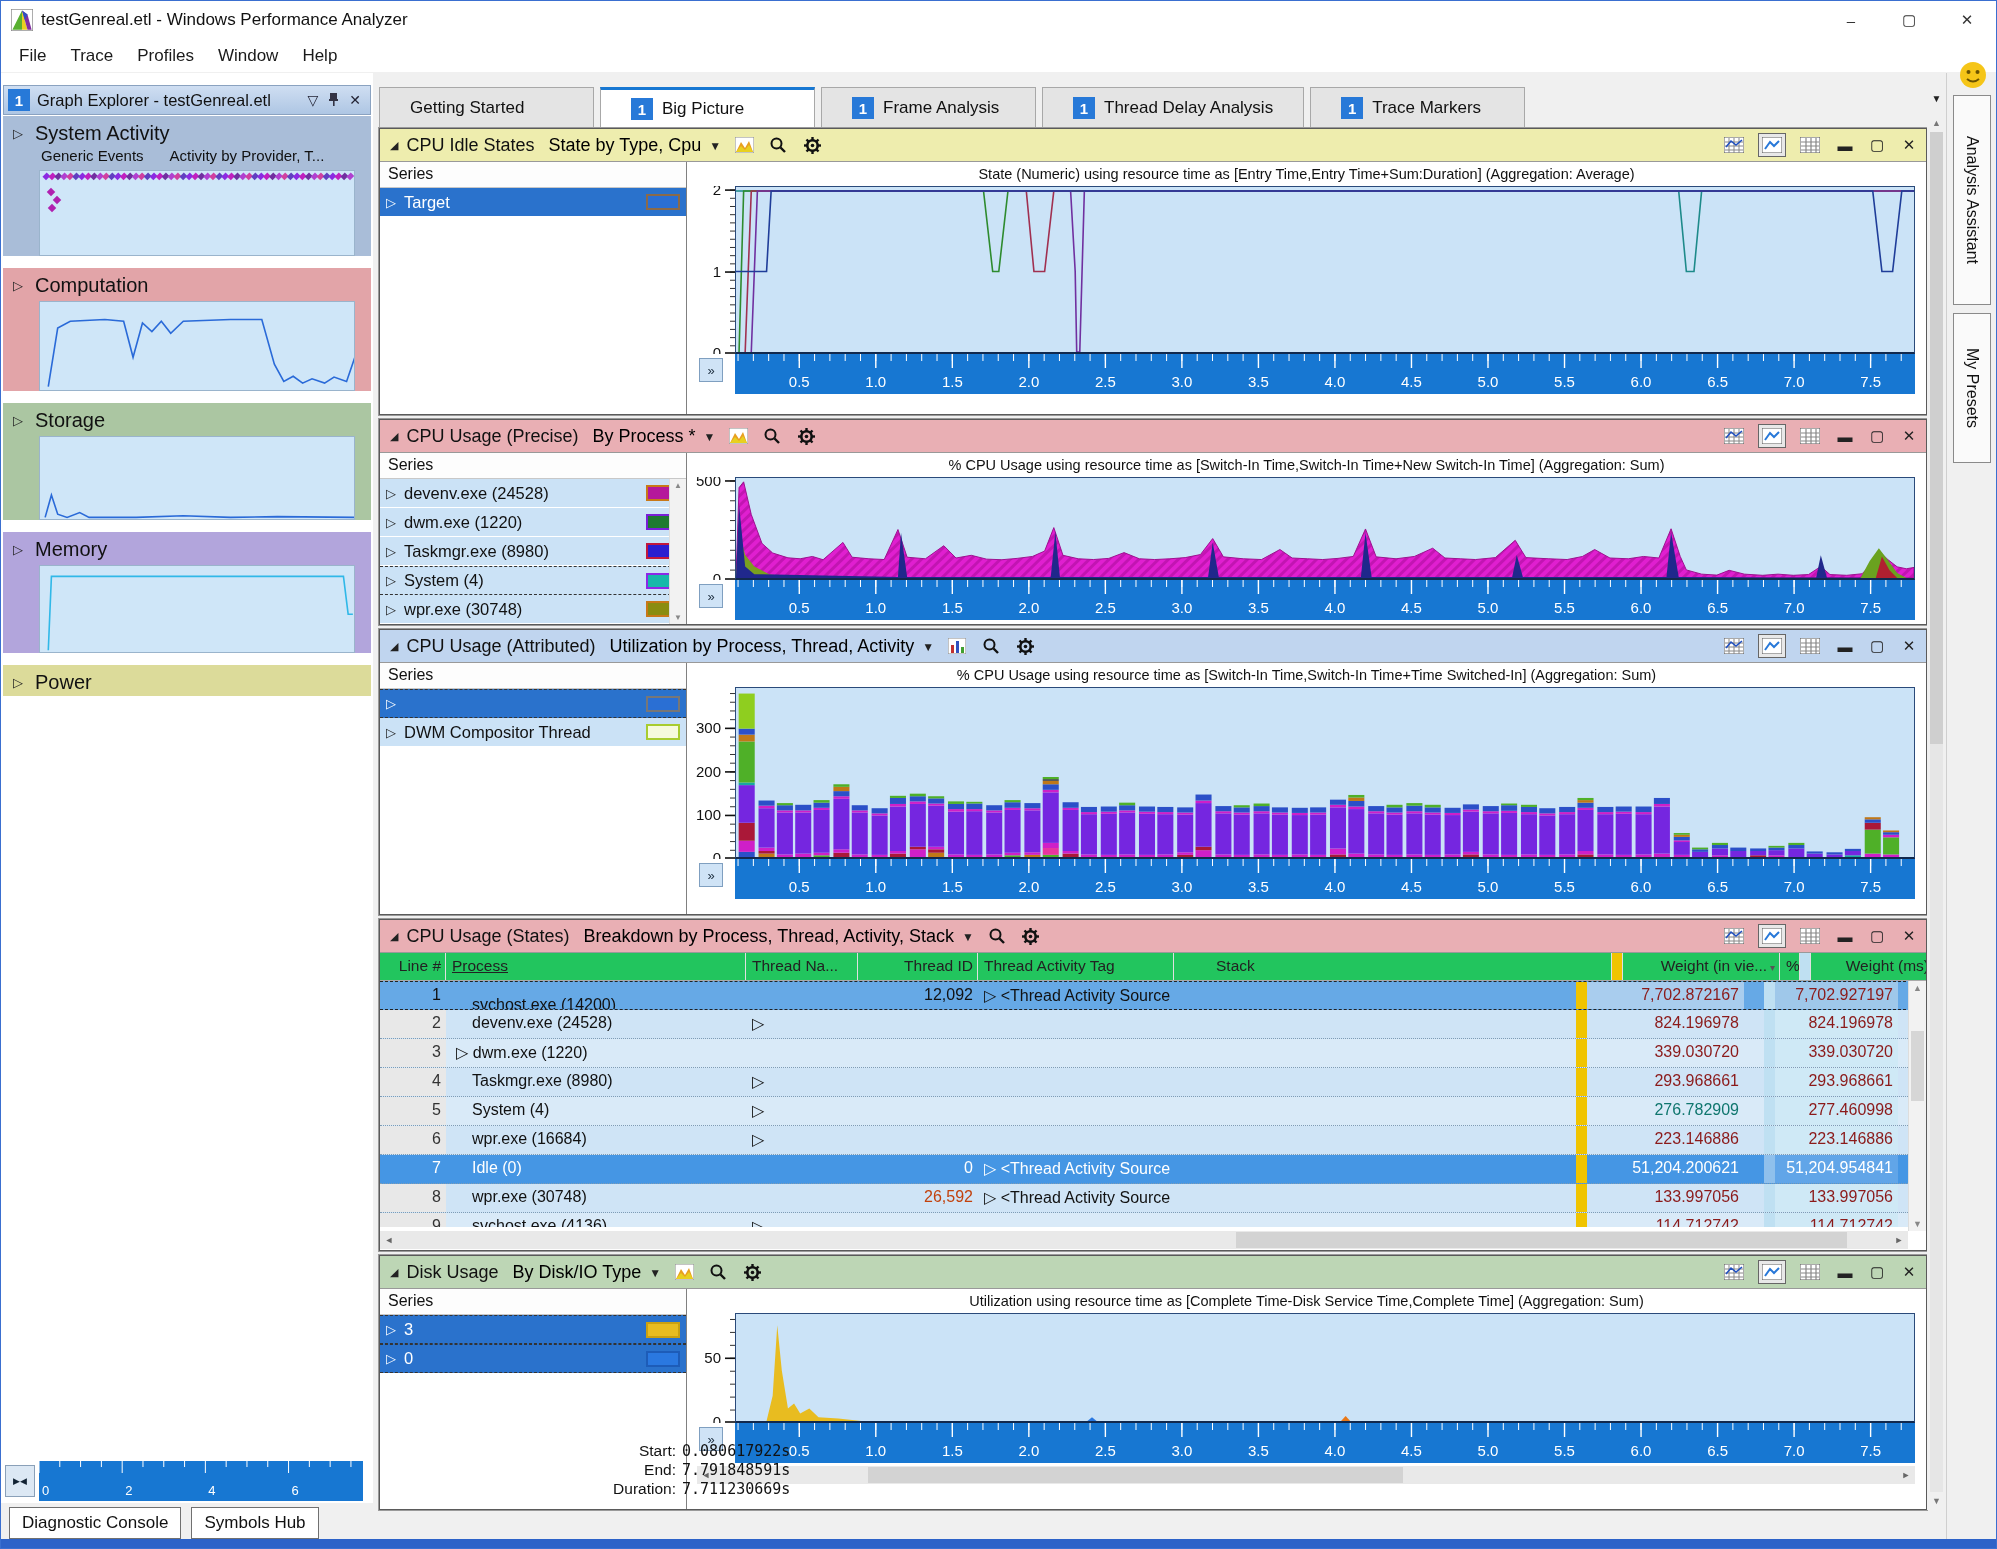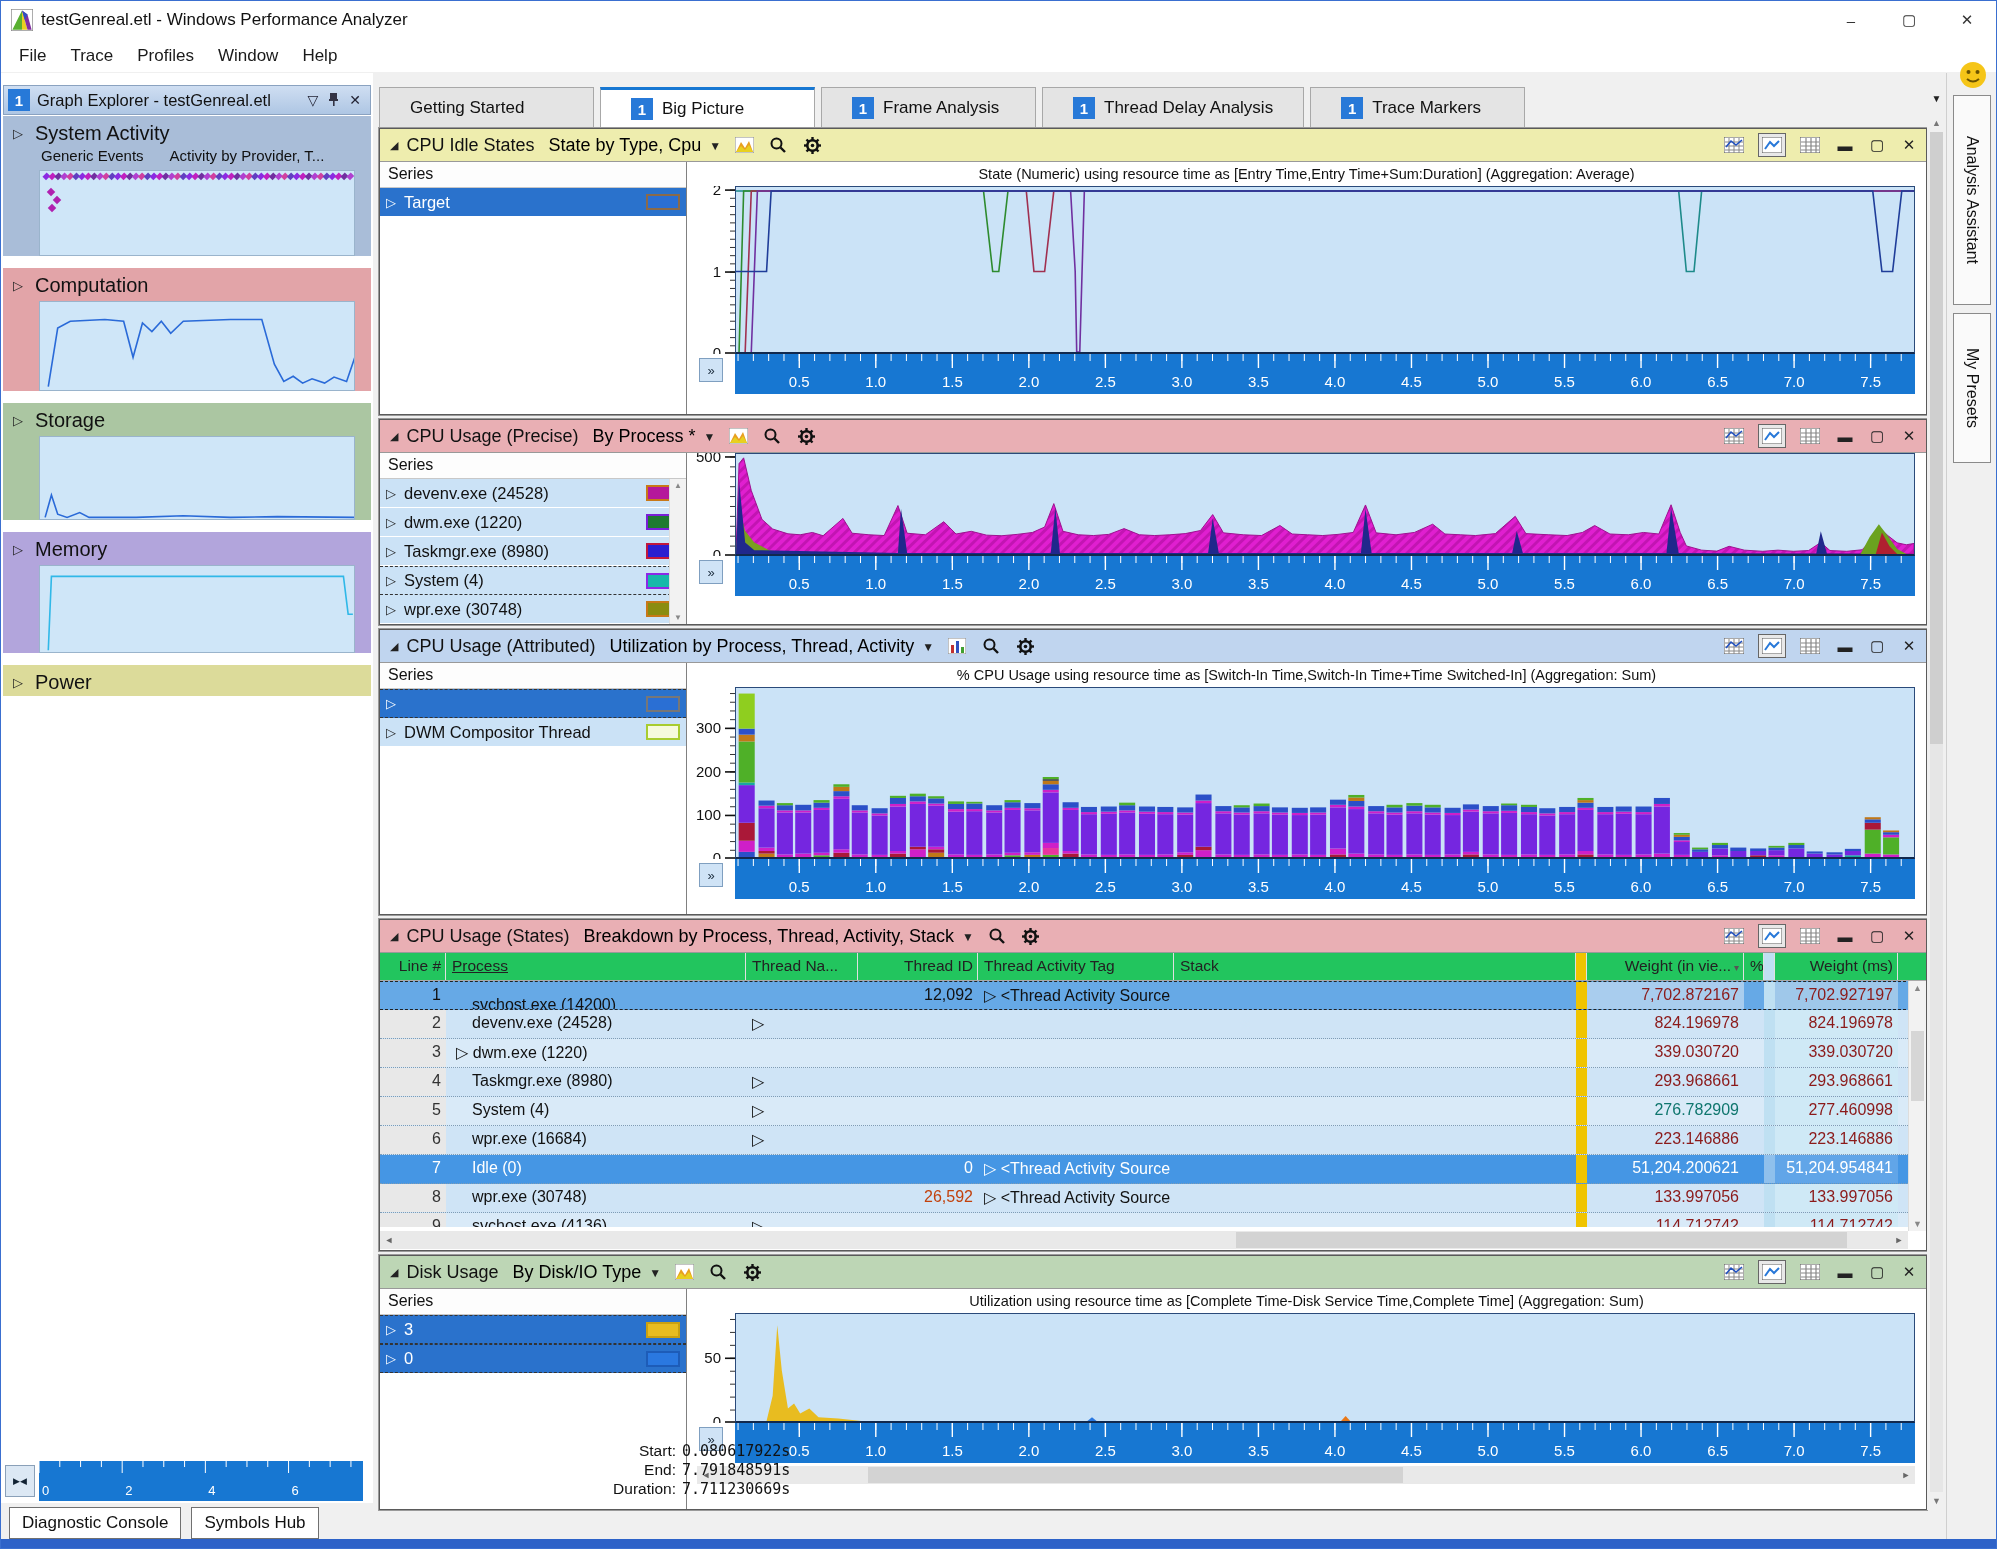--- a/index.html
+++ b/index.html
@@ -604,20 +604,21 @@
             <span class="gx-exp">▷</span>
             <span class="srow-label">wpr.exe (30748)</span>
             <span class="swatch" style="background: rgb(138, 140, 16); border: 2px solid rgb(200, 120, 24);"></span>
           </div>
           <div class="sscroll">
             <span>▲</span>
             <span>▼</span>
           </div>
         </div>
         <div class="chart-col">
+          <div class="ctitle">% CPU Usage using resource time as [Switch-In Time,Switch-In Time+New Switch-In Time] (Aggregation: Sum)</div>
           <div class="plotrow">
             <div class="ymargin" style="height: 103px;"><svg width="48" height="103" viewBox="0 0 48 103">
                 <line x1="43" y1="93.09615384615384" x2="48" y2="93.09615384615384" stroke="#333" stroke-width="1"></line>
                 <line x1="43" y1="83.1923076923077" x2="48" y2="83.1923076923077" stroke="#333" stroke-width="1"></line>
                 <line x1="43" y1="73.28846153846155" x2="48" y2="73.28846153846155" stroke="#333" stroke-width="1"></line>
                 <line x1="43" y1="63.38461538461538" x2="48" y2="63.38461538461538" stroke="#333" stroke-width="1"></line>
                 <line x1="43" y1="53.480769230769226" x2="48" y2="53.480769230769226" stroke="#333" stroke-width="1"></line>
                 <line x1="43" y1="43.57692307692308" x2="48" y2="43.57692307692308" stroke="#333" stroke-width="1"></line>
                 <line x1="43" y1="33.67307692307692" x2="48" y2="33.67307692307692" stroke="#333" stroke-width="1"></line>
                 <line x1="43" y1="23.76923076923076" x2="48" y2="23.76923076923076" stroke="#333" stroke-width="1"></line>
@@ -1327,21 +1328,21 @@
           <span class="wicon">✕</span>
         </span>
       </div>
       <div class="tbl" style="height: 296px;">
         <div class="thead">
           <div class="th" style="width: 66px; text-align: right;"><span>Line #</span></div>
           <div class="th" style="width: 300px; text-decoration: underline;"><span>Process</span></div>
           <div class="th" style="width: 112px;"><span>Thread Na...</span></div>
           <div class="th" style="width: 120px; text-align: right;"><span>Thread ID</span></div>
           <div class="th" style="width: 196px;"><span>Thread Activity Tag</span></div>
-          <div class="th" style="width: 402px;"><span>Stack</span></div>
+          <div class="th" style="width: 402px; margin-left: 36px;"><span>Stack</span></div>
           <div class="th" style="width: 8px; background: rgb(240, 196, 0);"><span></span></div>
           <div class="th" style="width: 157px; text-align: right;"><span>Weight (in vie...</span><span style="font-size: 10px; color: rgb(85, 85, 85);"> ▾</span></div>
           <div class="th" style="width: 20px;"><span>%</span></div>
           <div class="th" style="width: 9px; background: rgb(191, 224, 242);"><span></span></div>
           <div class="th" style="width: 123px; text-align: right;"><span>Weight (ms)</span></div>
         </div>
         <div class="rows-clip" style="height: 246px;">
           <div class="trow" style="border-top: 1px dashed rgb(34, 34, 34); border-bottom: 1px dashed rgb(34, 34, 34); background: rgb(102, 169, 230);">
             <div class="td" style="width: 66px; color: rgb(17, 17, 17); text-align: right; background: rgb(102, 169, 230);">1</div>
             <div class="td" style="width: 300px; color: rgb(17, 17, 17); padding-left: 26px; margin-top: 10px;">svchost.exe (14200)</div>

